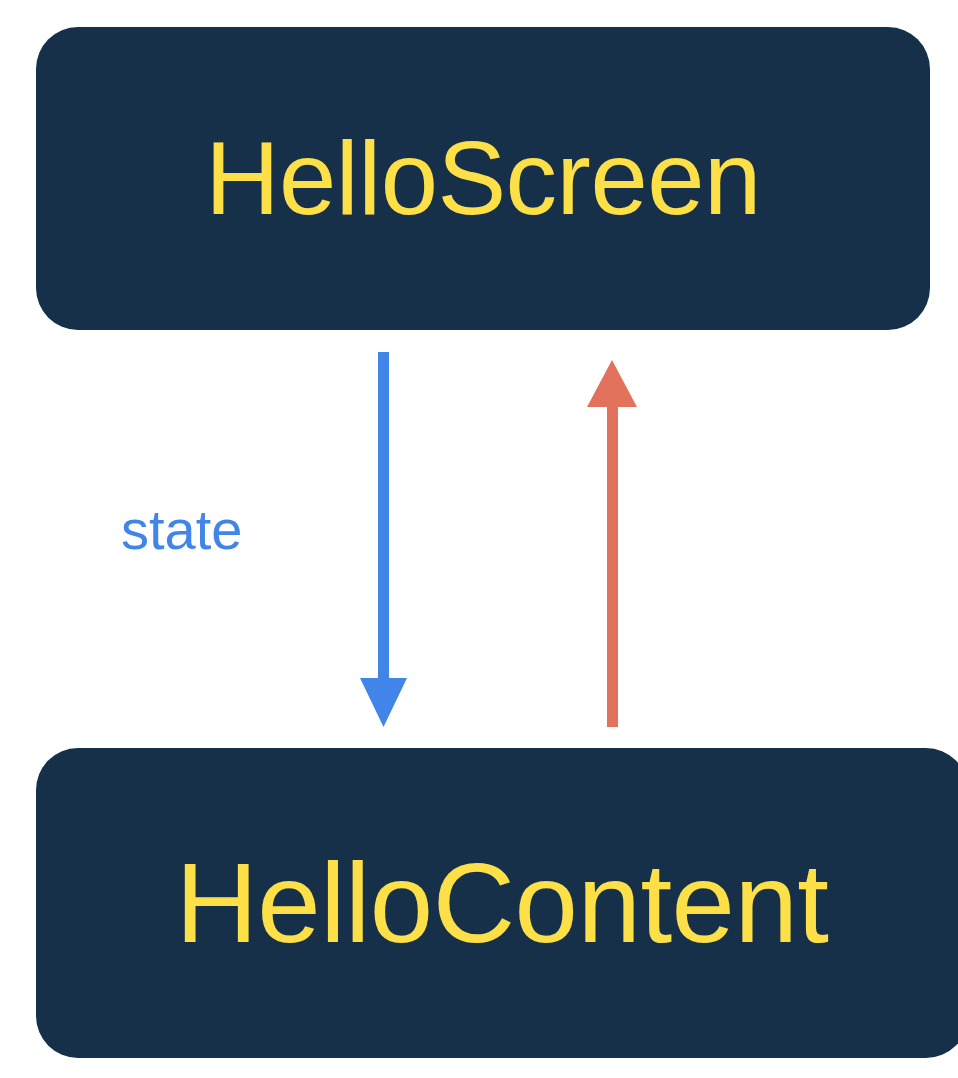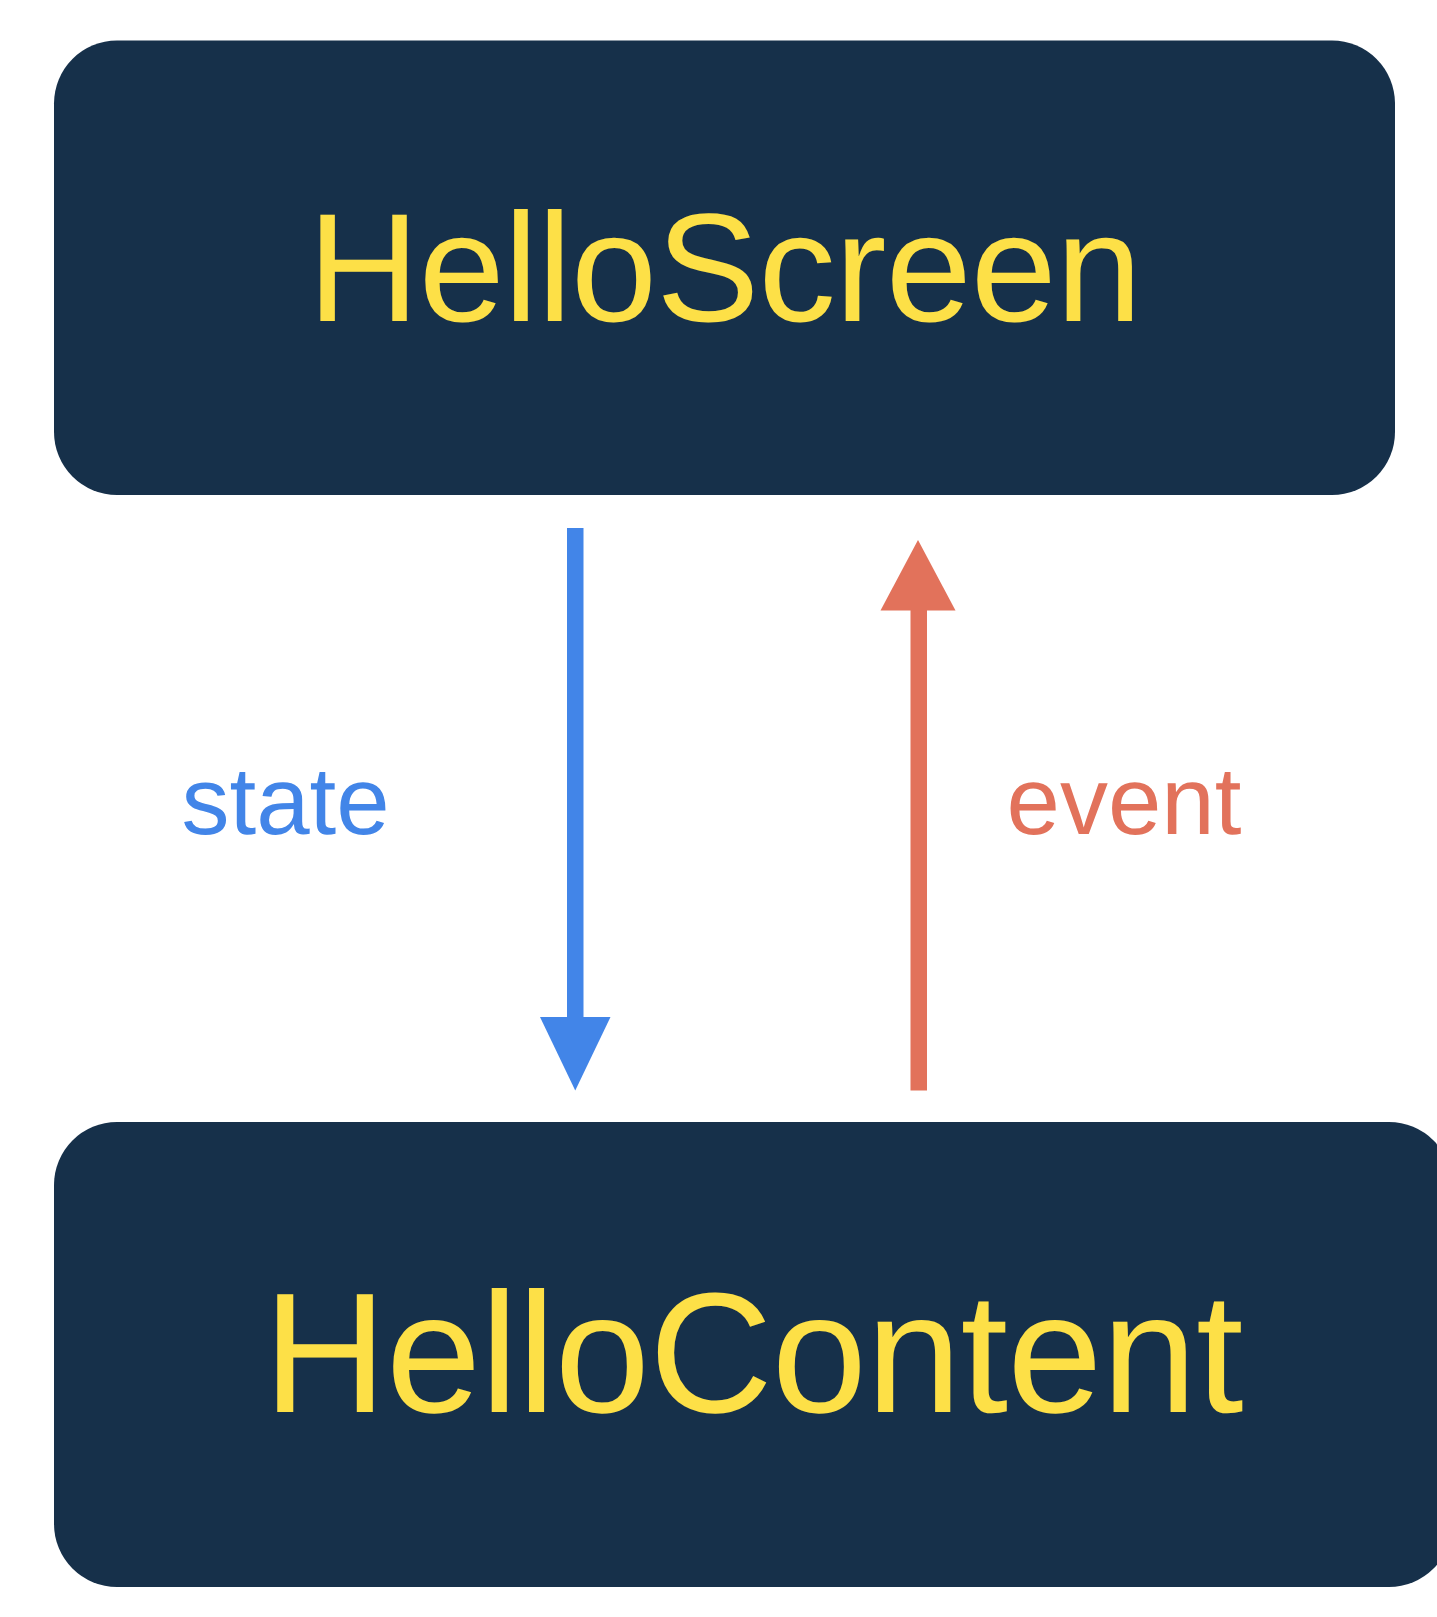--- a/index.html
+++ b/index.html
@@ -59,21 +59,21 @@
     top: 0;
     width: 958px;
     height: 1078px;
     pointer-events: none;
   }
 
   .edge-label {
     position: absolute;
     font-family: "Liberation Sans", sans-serif;
     font-weight: 400;
-    font-size: 64px;
+    font-size: 56px;
     line-height: 1;
     white-space: nowrap;
   }
   #label-state {
     left: 121px;
     top: 502px;
     color: #4285E8;
   }
   #label-event {
     left: 671px;
@@ -96,19 +96,18 @@
       <polygon points="360,678 407,678 383.5,727" fill="#4285E8"></polygon>
     </g>
     <g>
       <rect x="607" y="404" width="11" height="323" fill="#E2725B"></rect>
       <polygon points="587,407 637,407 612,360" fill="#E2725B"></polygon>
     </g>
   </svg>
 
   <span class="edge-label" id="label-state">state</span>
 
-  <span class="edge-label" id="label-event">event</span>
 
   <div class="node-box" id="node-content">
     <span class="node-label">HelloContent</span>
   </div>
 
 </div>
 
 </body></html>

